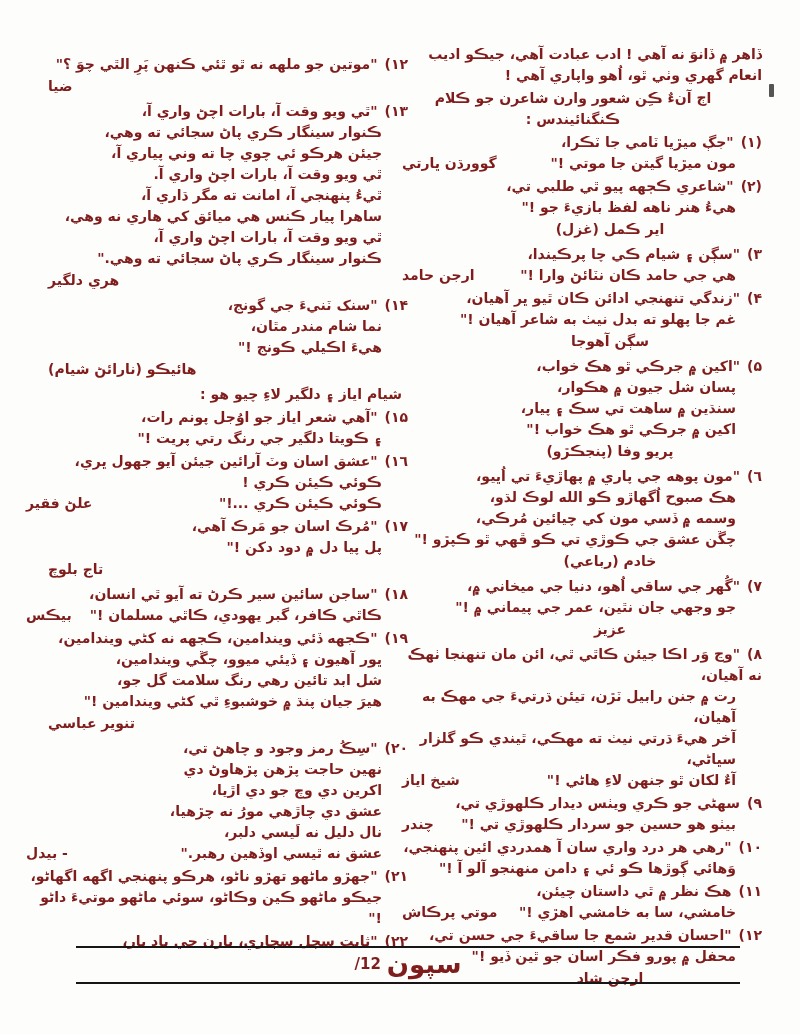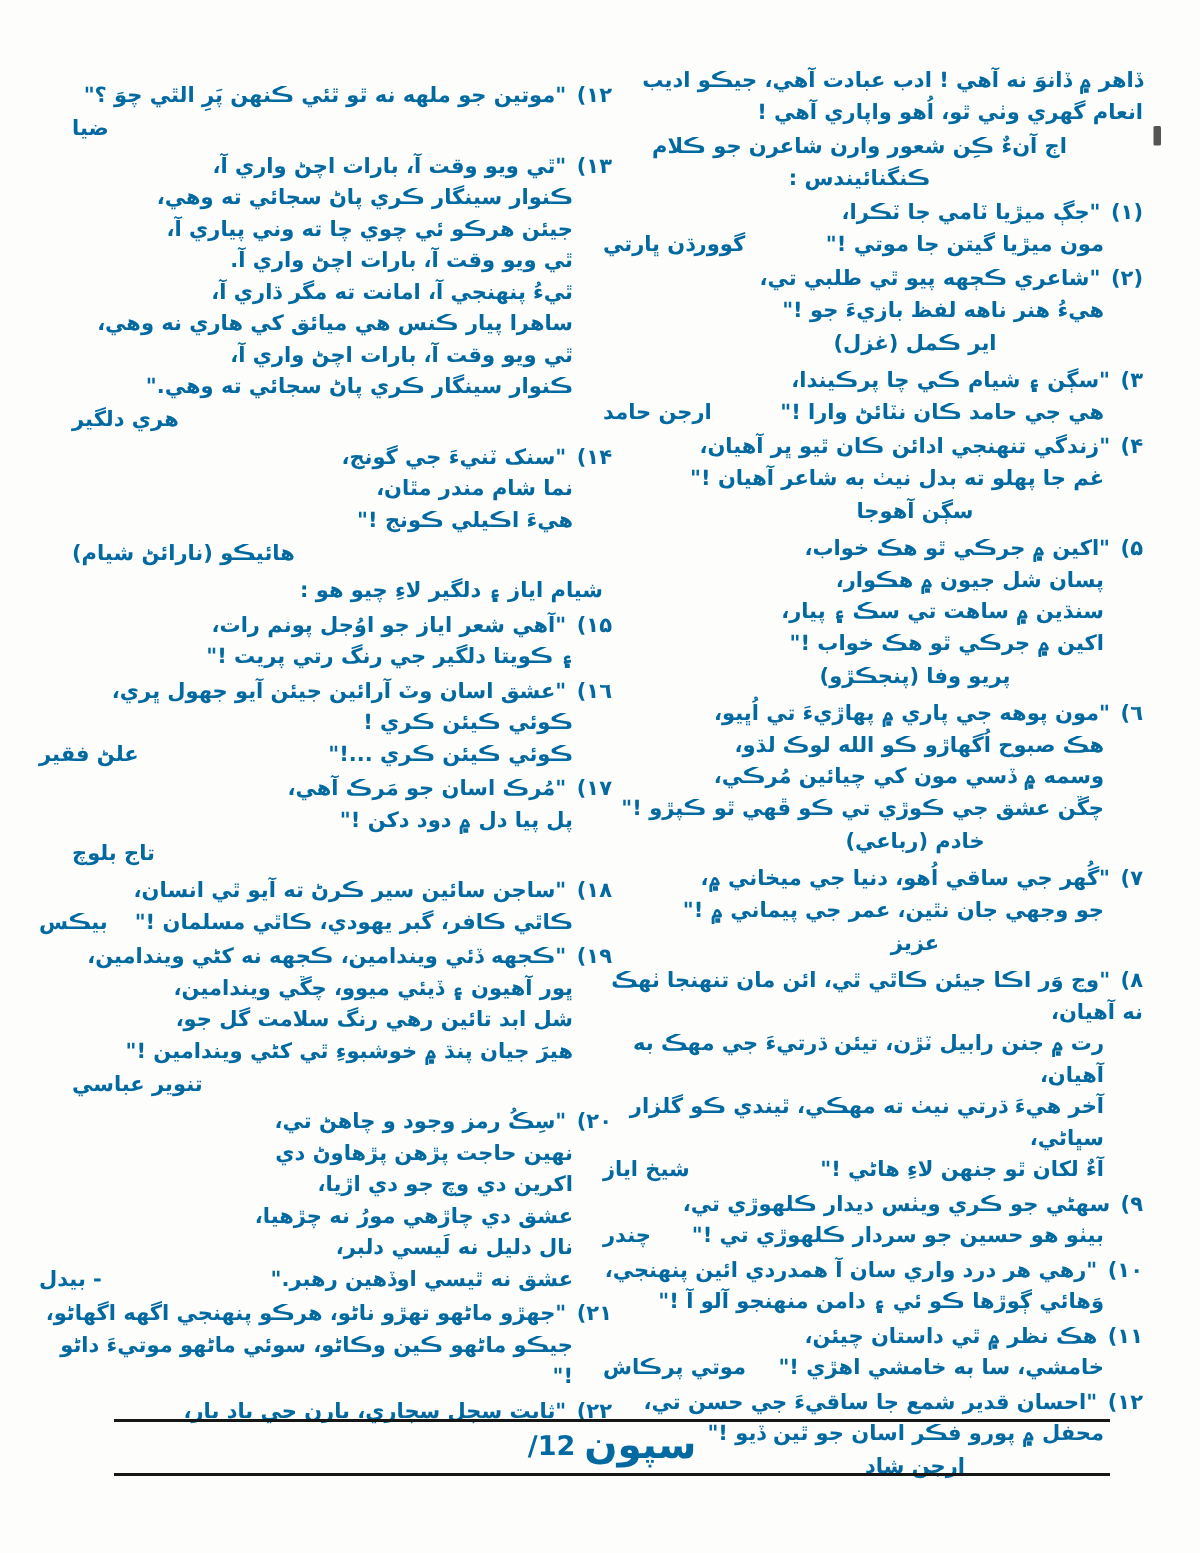--- a/index.html
+++ b/index.html
@@ -3,21 +3,21 @@
 <meta charset="utf-8">
 <style>
   html,body{margin:0;padding:0;background:#e8e8e4;}
   .page{
     position:relative;
     width:800px;height:1035px;
     margin:0 auto;
     background:#fdfdfb;
     font-family:"DejaVu Sans", sans-serif;
     font-weight:700;
-    color:#0369a1;
+    color:#7f1d1d;
     direction:rtl;
     overflow:hidden;
   }
   .col{position:absolute;font-size:14px;line-height:21px;}
   .col-right{top:44px;right:38px;width:360px;}
   .col-left{top:52px;left:26px;width:382px;}
   .intro{margin:0;text-align:right;}
   .intro.intro2{padding-right:18px;margin-top:2px;text-align:center;}
   .item{margin:2px 0 0 0;}
   .item.plain{padding-right:6px;margin-top:4px;}
@@ -32,21 +32,21 @@
   .col-left .attrib-own{padding-left:22px;}
   .footer-rule{position:absolute;left:76px;width:664px;height:0;border-top:2px solid #161616;}
   .rule-top{top:946px;}
   .rule-bottom{top:982px;}
   .footer-text{
     position:absolute;left:76px;width:664px;top:948px;height:32px;
     display:flex;align-items:center;justify-content:center;gap:6px;
     direction:rtl;
   }
   .magazine-name{font-size:26px;font-weight:700;}
-  .page-number{font-size:18px;font-weight:700;}
+  .page-number{font-size:15px;font-weight:700;}
   .artifact{position:absolute;right:26px;top:84px;width:5px;height:13px;background:#2a2a2a;border-radius:1px;opacity:.8;}
 </style>
 </head>
 <body>
 
 <div class="page">
   <div class="col col-right" id="col-right">
       <p class="intro">ڏاهر ۾ ڏانوَ نه آهي ! ادب عبادت آهي، جيڪو اديب انعام گهري وٺي ٿو، اُهو واپاري آهي !</p>
       <p class="intro intro2">اڄ آنءٌ ڪِن شعور وارن شاعرن جو ڪلام ڪنگنائيندس :</p>
       <div class="item">

